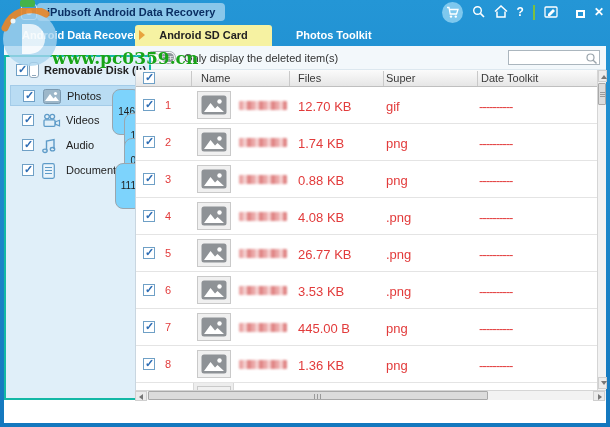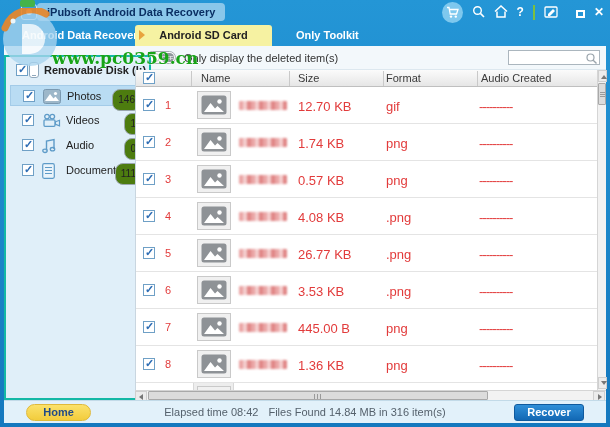--- a/index.html
+++ b/index.html
@@ -66,21 +66,21 @@
   .phone-icon { position:absolute; left:23px; top:1px; width:10px; height:16px;
         border:1px solid #8fa8bc; border-radius:3px; background:#fff; }
   .phone-icon::after { content:""; position:absolute; left:2px; bottom:1px; width:4px;
         height:1px; background:#8fa8bc; }
   .side-item { position:absolute; left:4px; right:2px; height:21px; }
   .side-item.selected { background:#b9dcf3; border:1px solid #a3cbe8; }
   .side-item .cb { left:12px; top:4px; }
   .side-item .icon { position:absolute; left:32px; top:3px; }
   .side-item .label { position:absolute; left:56px; top:4px; font-size:11px; color:#222; }
   .side-item .badge { position:absolute; right:5px; top:3px; border:1px solid #9aa6ae;
-        border-radius:8px; background:#4d7c0f; padding:4px 5px; font-size:10px;
+        border-radius:8px; background:#7dd3fc; padding:16px 5px; font-size:10px;
         line-height:12px; color:#222; }
   
   .tablearea { position:absolute; left:131px; top:24px; width:462px; height:320px;
         border-left:1px solid #c9d6e0; background:#fff; overflow:hidden; }
   .thead { position:absolute; left:0; top:0; width:100%; height:17px;
         background:linear-gradient(#fbfbfb,#e6e6e6); border-bottom:1px solid #bfbfbf; }
   .thead .cb { left:7px; top:2px; }
   .th { position:absolute; top:2px; font-size:11px; color:#3a3a3a; }
   .th-sep { position:absolute; top:1px; width:1px; height:15px; background:#c9c9c9; }
   .thumb-strip { position:absolute; left:57px; top:17px; bottom:0; width:41px;
@@ -189,21 +189,21 @@
       <span class="tb-glyph">✕</span>
     </div>
   </div>
 
   <div class="tabbar">
     <div class="tab" style="left:22px">Android Data Recovery</div>
     <div class="tab-active">
       <span class="chev"></span>
       <span>Android SD Card Recovery</span>
     </div>
-    <div class="tab" style="left:296px">Only Toolkit</div>
+    <div class="tab" style="left:296px">Photos Toolkit</div>
   </div>
 
   <div class="main">
 
     <div class="toolbar">
       <div class="toggle">
         <span class="toggle-knob"></span>
         <span class="toggle-state">OFF</span>
       </div>
       <div class="filter-label">Only display the deleted item(s)</div>
@@ -265,23 +265,23 @@
             <span class="label">Documents</span>
             <span class="badge">111</span>
           </div>
         </div>
     </div>
 
     <div class="tablearea">
       <div class="thead">
         <span class="cb"></span>
         <span class="th" style="left:65px">Name</span>
-        <span class="th" style="left:162px">Size</span>
-        <span class="th" style="left:250px">Format</span>
-        <span class="th" style="left:345px">Audio Created</span>
+        <span class="th" style="left:162px">Files</span>
+        <span class="th" style="left:250px">Super</span>
+        <span class="th" style="left:345px">Date Toolkit</span>
         <span class="th-sep" style="left:55px"></span>
         <span class="th-sep" style="left:153px"></span>
         <span class="th-sep" style="left:247px"></span>
         <span class="th-sep" style="left:341px"></span>
       </div>
       <div class="thumb-strip"></div>
       <div id="table-body">
           <div class="trow" style="top: 17px;">
             <span class="cb"></span>
             <span class="rownum">1</span>
@@ -316,21 +316,21 @@
             <span class="cb"></span>
             <span class="rownum">3</span>
             <span class="thumbbox">
               <svg width="26" height="20" viewBox="0 0 26 20">
                 <rect x="0.5" y="0.5" width="25" height="19" rx="2.5" fill="#8e9296"></rect>
                 <circle cx="18.5" cy="6.5" r="2.2" fill="#fff"></circle>
                 <path d="M3 17 L9.5 8 L14 13.5 L16.5 11 L23 17 Z" fill="#fff"></path>
               </svg>
             </span>
             <span class="blurname"></span>
-            <span class="cell c-size">0.57 KB</span>
+            <span class="cell c-size">0.88 KB</span>
             <span class="cell c-fmt">png</span>
             <span class="cell c-date">----------</span>
           </div>
           <div class="trow" style="top: 128px;">
             <span class="cb"></span>
             <span class="rownum">4</span>
             <span class="thumbbox">
               <svg width="26" height="20" viewBox="0 0 26 20">
                 <rect x="0.5" y="0.5" width="25" height="19" rx="2.5" fill="#8e9296"></rect>
                 <circle cx="18.5" cy="6.5" r="2.2" fill="#fff"></circle>
@@ -419,28 +419,20 @@
     <div class="hscroll">
       <div class="hs-btn" style="left:0">
           <span class="tri-left"></span>
         </div>
       <div class="hs-thumb"></div>
       <div class="hs-btn" style="left:458px">
           <span class="tri-right"></span>
         </div>
     </div>
 
-    <div class="footer">
-      <div class="home-btn">Home</div>
-      <div class="status">
-        <span>Elapsed time 08:42</span>
-        <span>Files Found 14.84 MB in 316 item(s)</span>
-      </div>
-      <div class="recover-btn">Recover</div>
-    </div>
   </div>
 
   <div class="wm-logo">
     <svg width="62" height="62" viewBox="0 0 62 62">
       <circle cx="30" cy="31" r="27" fill="#a8d4ee" opacity="0.85"></circle>
       <path d="M5 20 A28 28 0 0 1 46 6" stroke="#e8872b" stroke-width="7" fill="none" stroke-linecap="round"></path>
       <path d="M22 16 v30 h8 a15 15 0 0 0 0 -30 z" fill="#ffffff" opacity="0.9"></path>
       <circle cx="13" cy="13" r="2.5" fill="#ffffff"></circle>
     </svg>
   </div>

